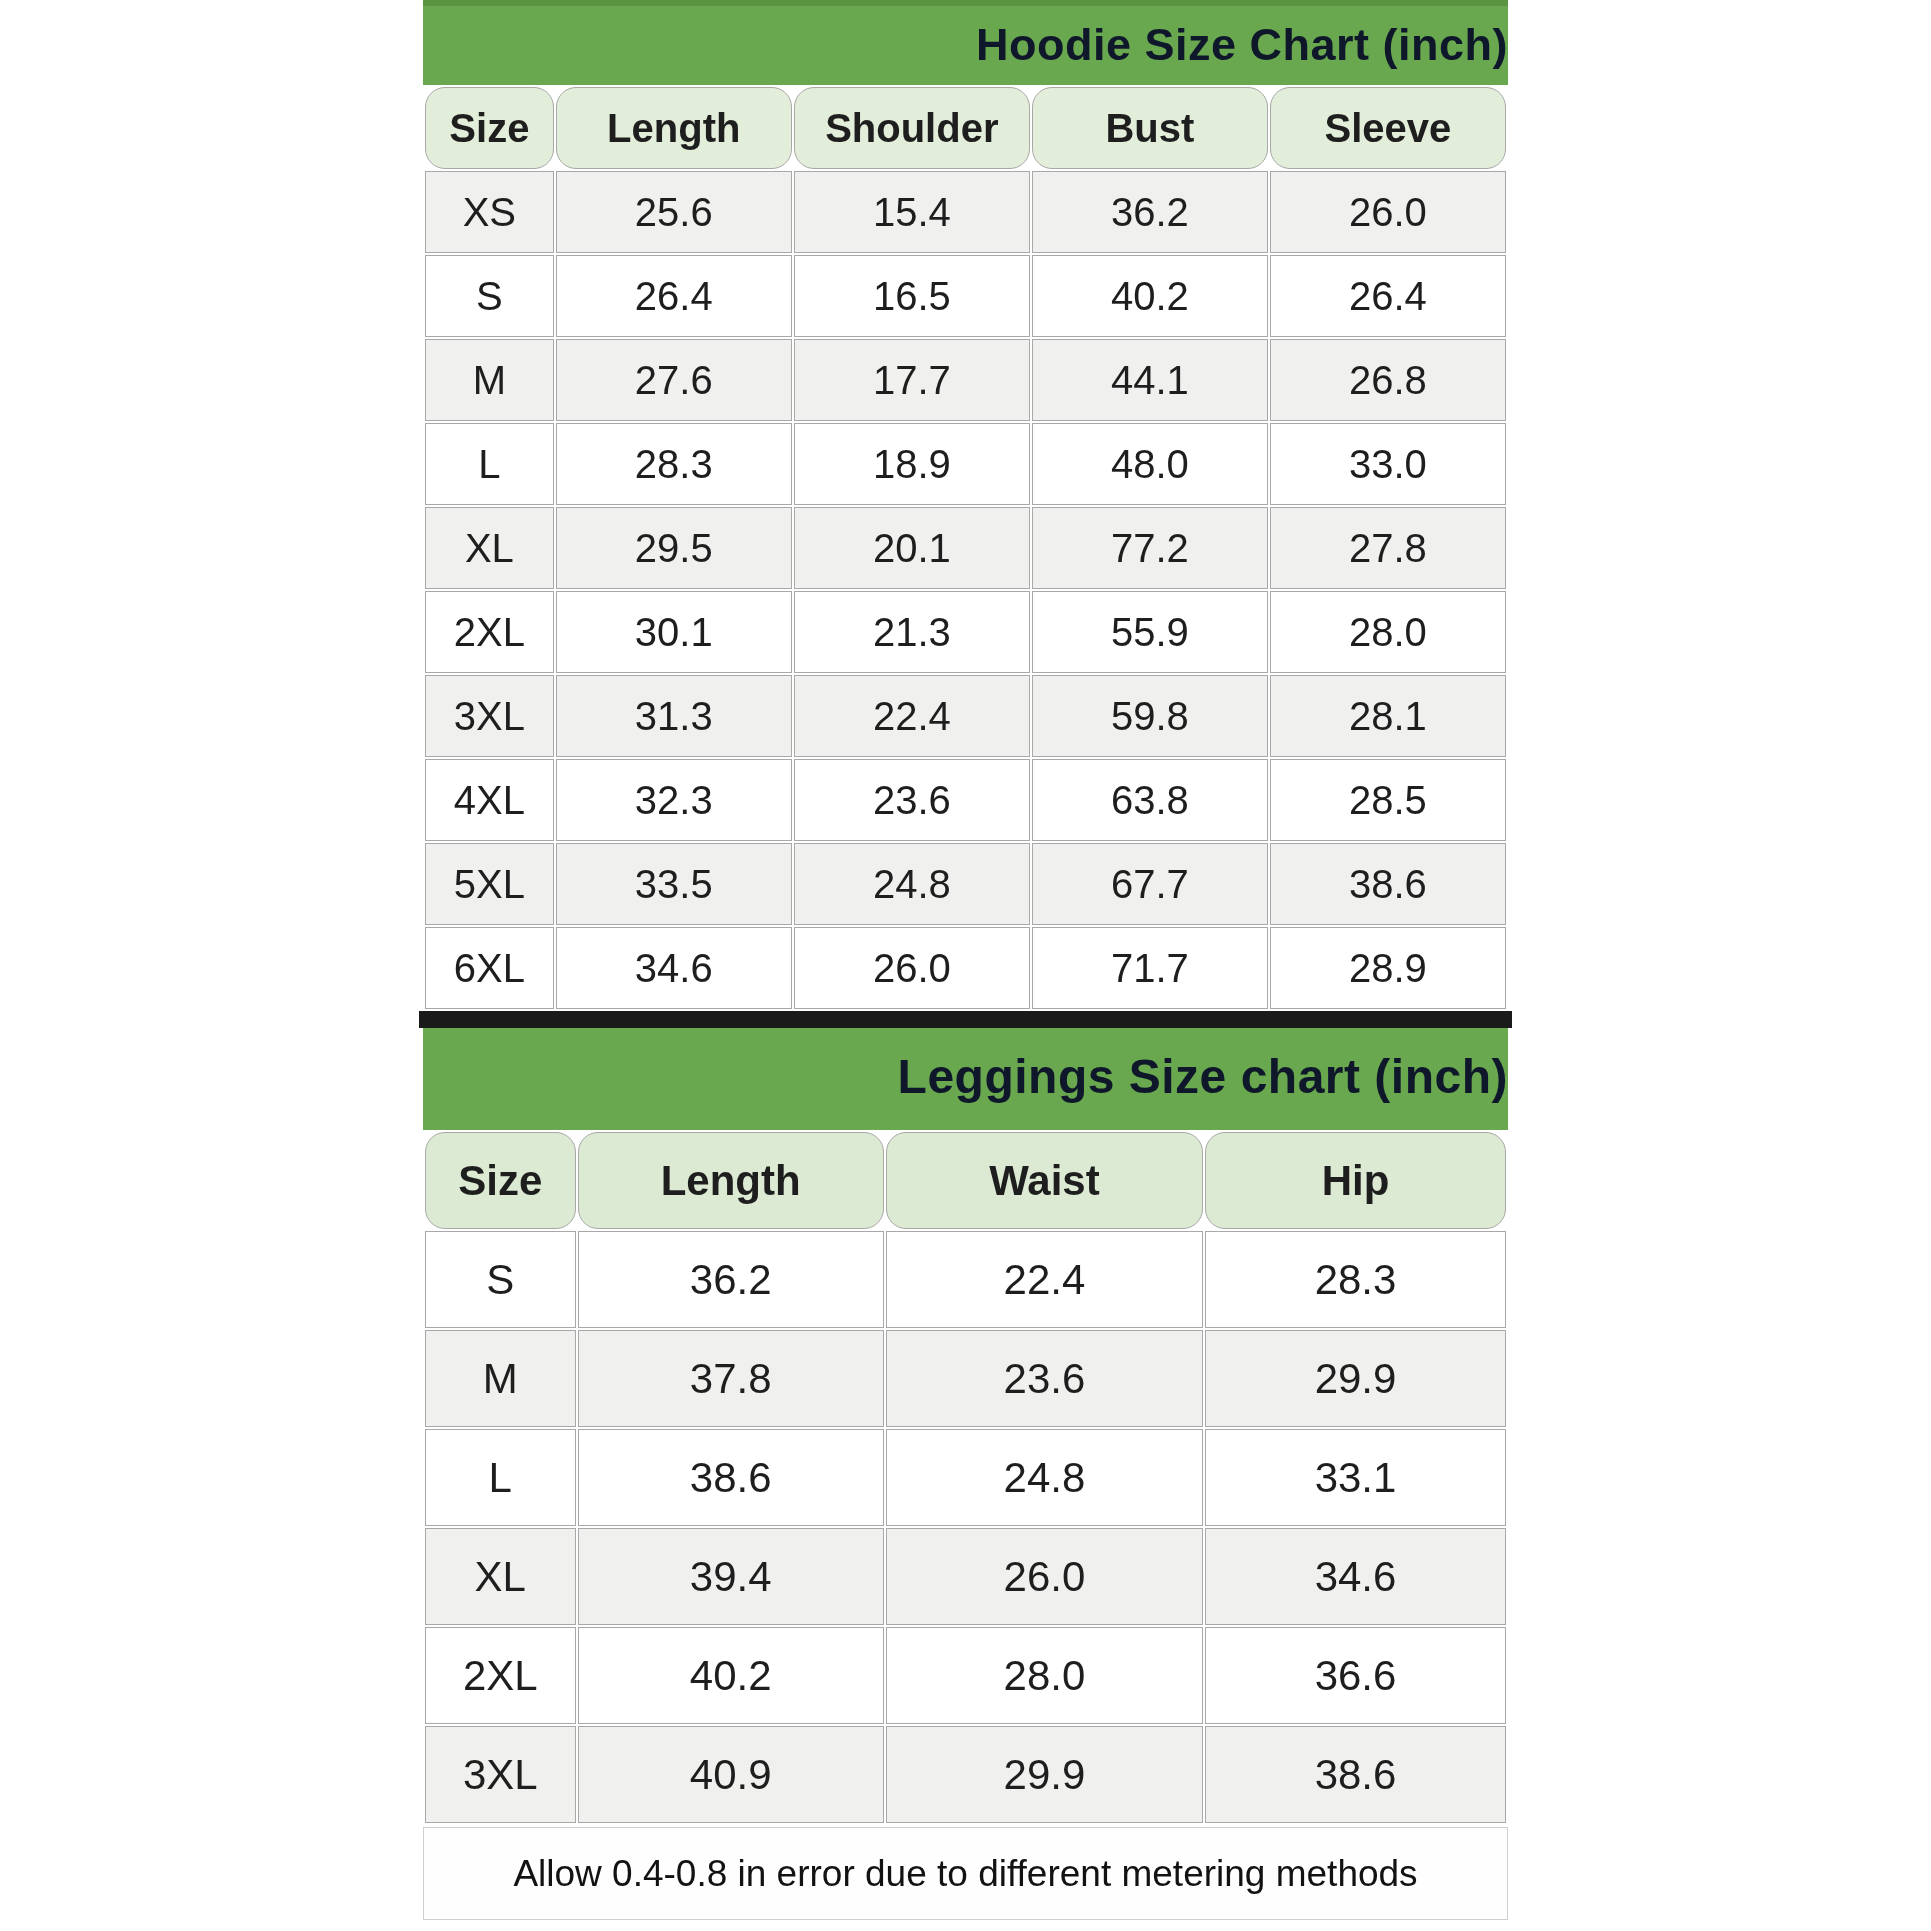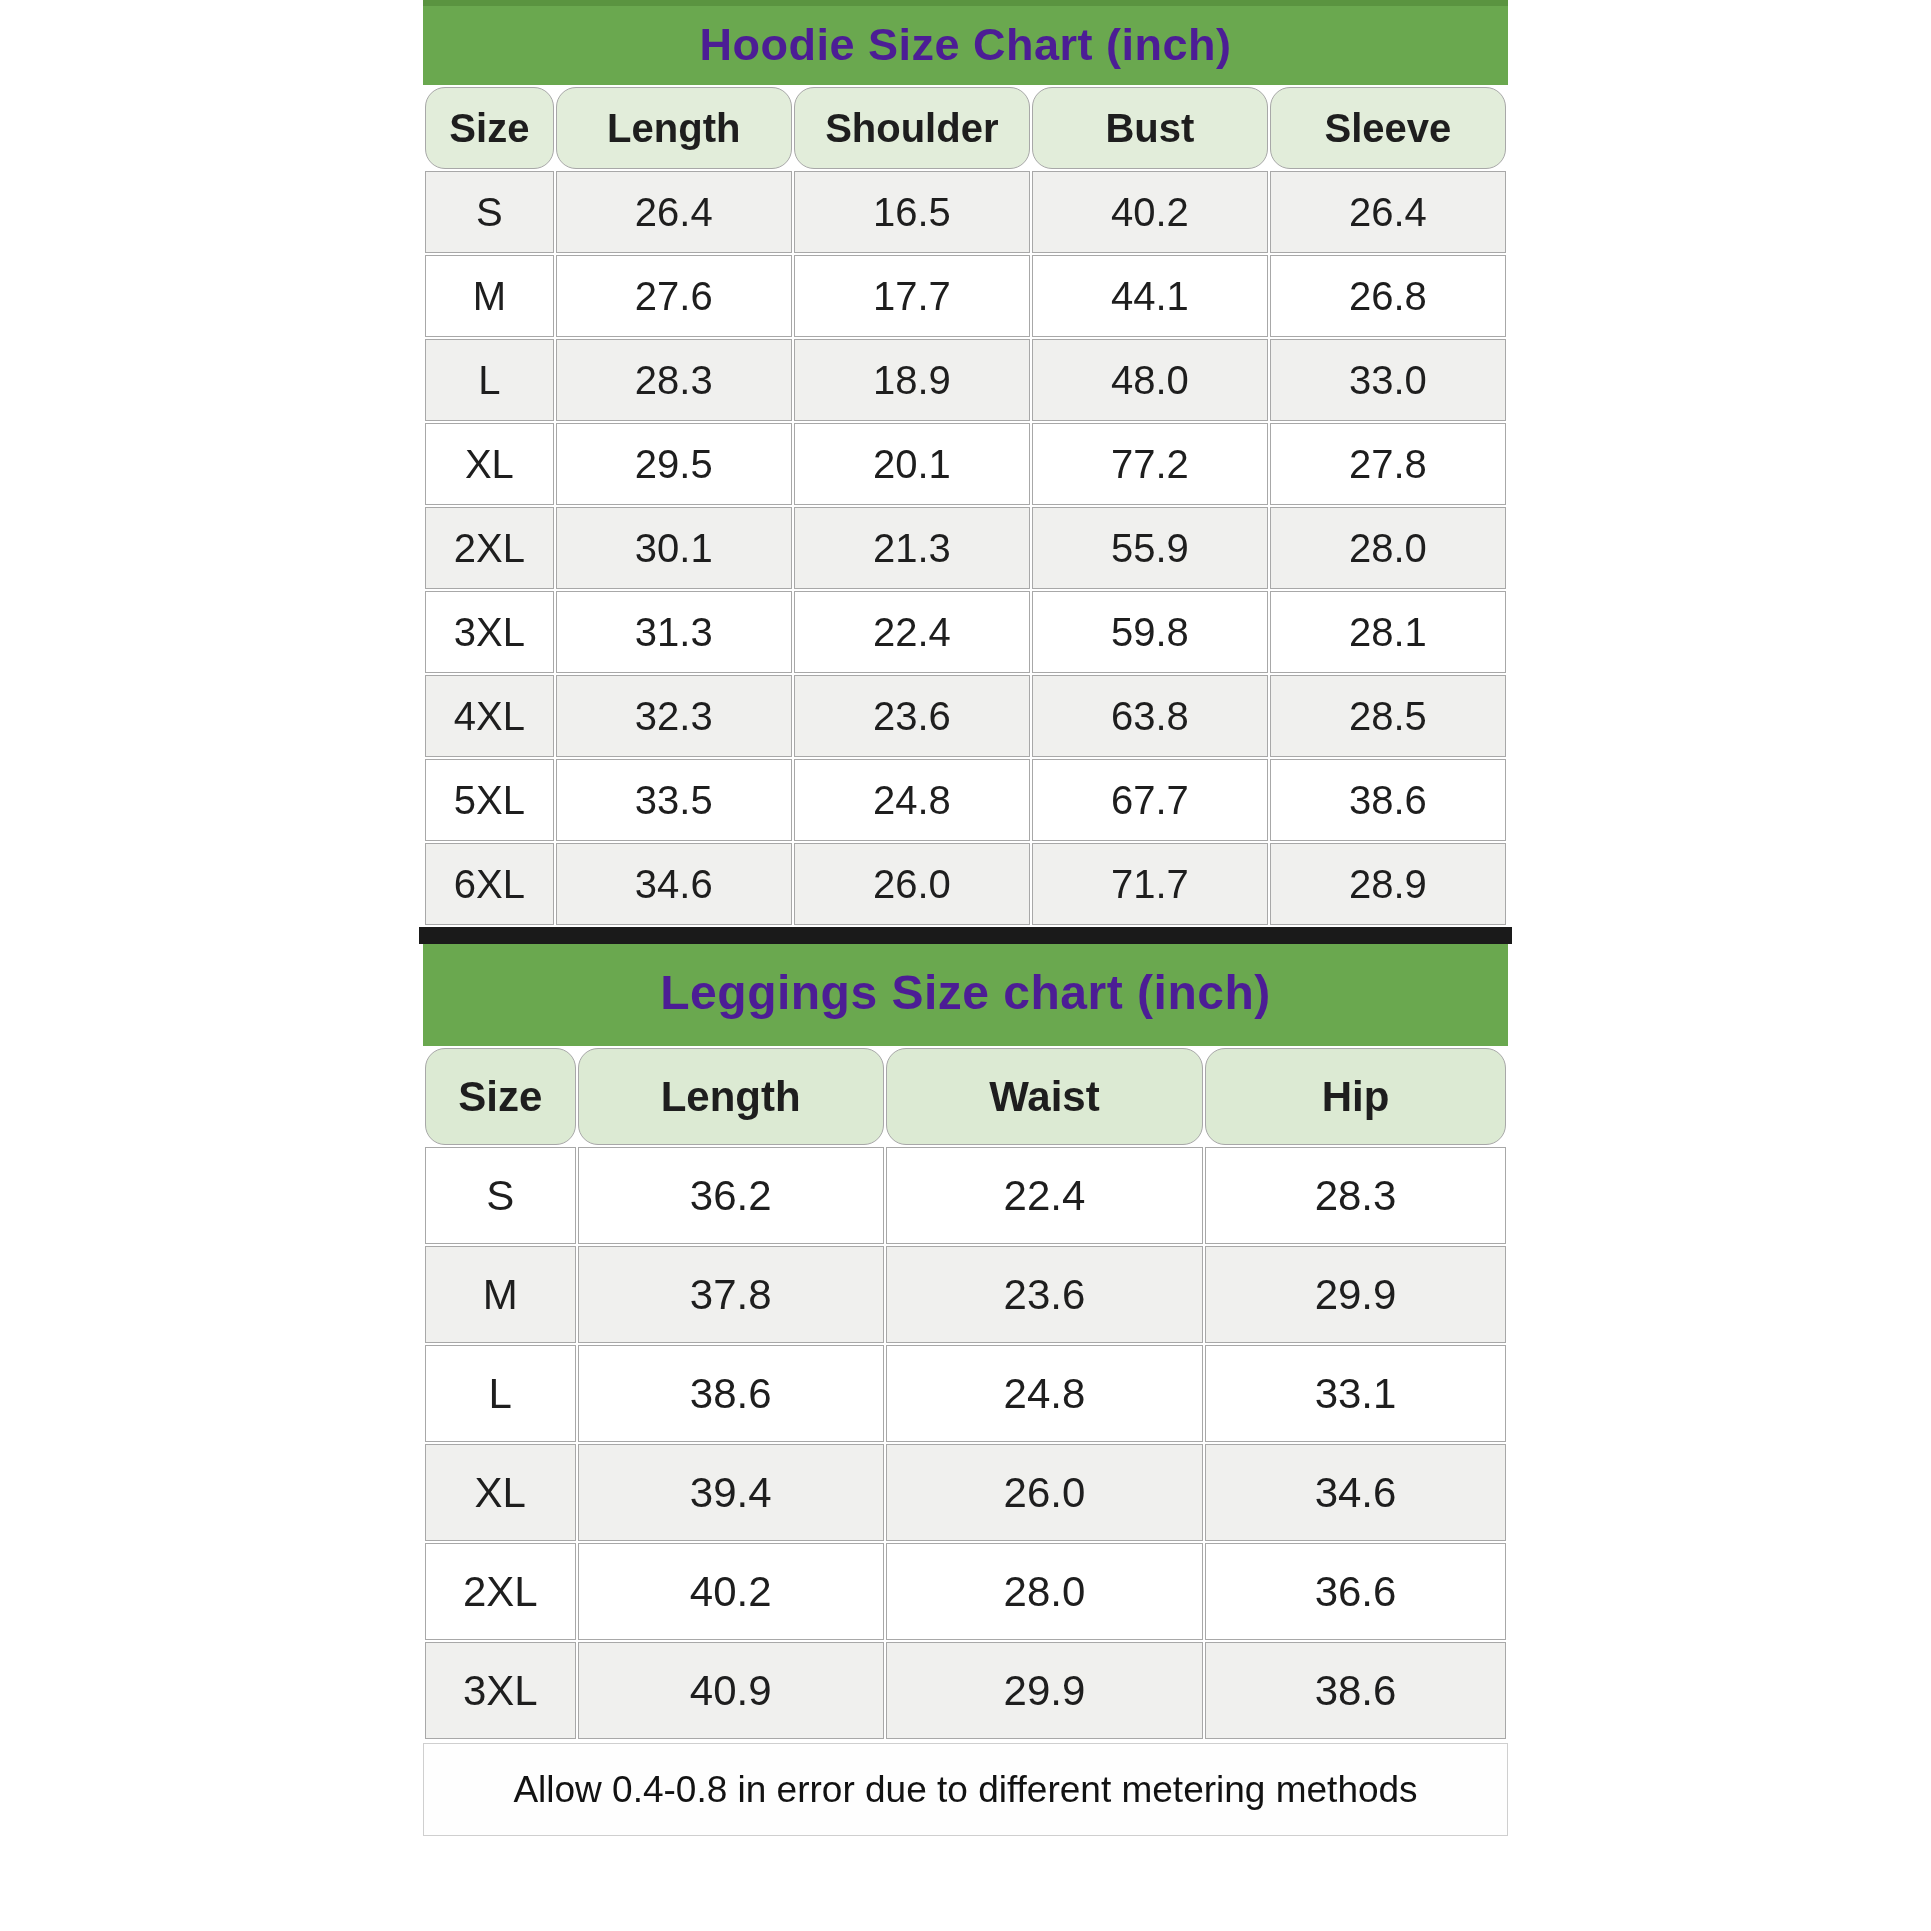--- a/index.html
+++ b/index.html
@@ -10,23 +10,23 @@
     color: #1e1e1e;
     position: relative;
   }
   .sheet {
     position: absolute;
     left: 423px; top: 0;
     width: 1085px;
   }
   .title-bar {
     background: #6aa84f;
-    color: #4c1d95;
+    color: #0f172a;
     font-weight: bold;
-    text-align: center;
+    text-align: right;
     letter-spacing: 0.5px;
   }
   .hoodie-title {
     height: 85px;
     border-top: 6.8px solid #5a9440;
     line-height: 77px;
     font-size: 45px;
   }
   .leggings-title {
     height: 102px;
@@ -93,20 +93,27 @@
       <tr>
         <th>Size</th>
         <th>Length</th>
         <th>Shoulder</th>
         <th>Bust</th>
         <th>Sleeve</th>
       </tr>
     </thead>
     <tbody>
       <tr>
+        <td>XS</td>
+        <td>25.6</td>
+        <td>15.4</td>
+        <td>36.2</td>
+        <td>26.0</td>
+      </tr>
+      <tr>
         <td>S</td>
         <td>26.4</td>
         <td>16.5</td>
         <td>40.2</td>
         <td>26.4</td>
       </tr>
       <tr>
         <td>M</td>
         <td>27.6</td>
         <td>17.7</td>

